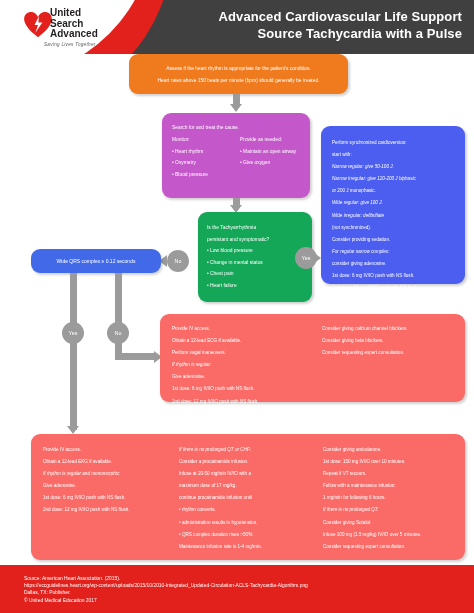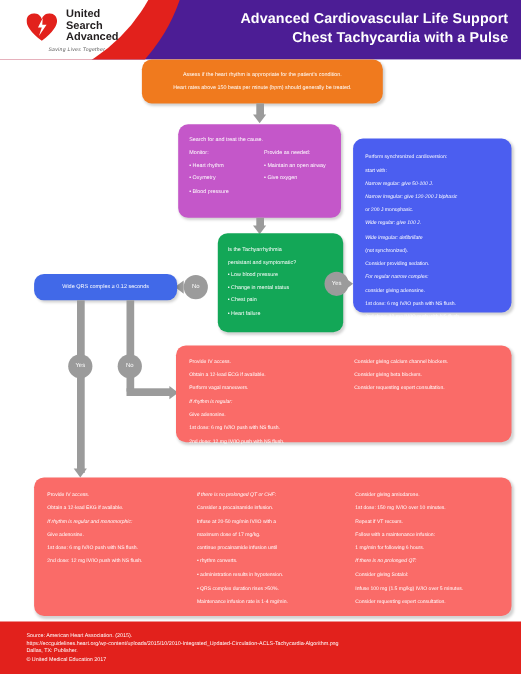--- a/index.html
+++ b/index.html
@@ -5,42 +5,42 @@
   html,body{margin:0;padding:0;}
   body{
     width:474px;height:613px;overflow:hidden;
     background:#ffffff;
     font-family:"Liberation Sans", sans-serif;
     position:relative;
   }
   
   .header{
     position:absolute;left:0;top:0;width:474px;height:54px;
-    background:#4c1d95;overflow:hidden;
+    background:#404040;overflow:hidden;
   }
   .header-title{
     position:absolute;right:12px;top:8px;
     text-align:right;color:#ffffff;
     font-size:13px;line-height:17px;font-weight:bold;
     letter-spacing:0.1px;
   }
   .red-swoop{
     position:absolute;left:-86px;top:-52px;width:258px;height:160px;
     background:#e2211c;border-radius:0 0 190px 0;
   }
   .white-swoop{
     position:absolute;left:-96px;top:-74px;width:250px;height:152px;
     background:#ffffff;border-radius:0 0 170px 0;
   }
   .logo{
     position:absolute;left:24px;top:8px;width:122px;height:42px;
   }
   .logo-heart{position:absolute;left:0;top:4px;width:28px;height:26px;}
   .logo-text{
-    position:absolute;left:36px;top:0px;
+    position:absolute;left:26px;top:0px;
     color:#231f20;font-weight:bold;font-size:10px;line-height:10.5px;
   }
   .logo-tag{
     position:absolute;left:20px;top:34px;
     color:#5a5a5a;font-size:4.6px;font-style:italic;letter-spacing:.3px;
   }
   
   .footer{
     position:absolute;left:0;bottom:0;width:474px;height:48px;
     background:#e2211c;color:#ffffff;
@@ -134,21 +134,21 @@
   }
 </style>
 </head>
 <body>
 
 <div class="header">
   <div class="red-swoop"></div>
   <div class="white-swoop"></div>
   <div class="header-title">
     <div>Advanced Cardiovascular Life Support</div>
-    <div>Chest Tachycardia with a Pulse</div>
+    <div>Source Tachycardia with a Pulse</div>
   </div>
 </div>
 
 <div class="logo">
   <div class="logo-heart">
     <svg viewBox="0 0 32 30" width="28" height="26" aria-hidden="true">
       <path d="M16 29 C4 20 0 13 0 8 C0 3 4 0 8 0 C12 0 15 3 16 6 C17 3 20 0 24 0 C28 0 32 3 32 8 C32 13 28 20 16 29 Z" fill="#e2211c"></path>
       <path d="M17 5 L12 15 L16 15 L13 24 L21 12 L16.5 12 Z" fill="#ffffff"></path>
     </svg>
   </div>

